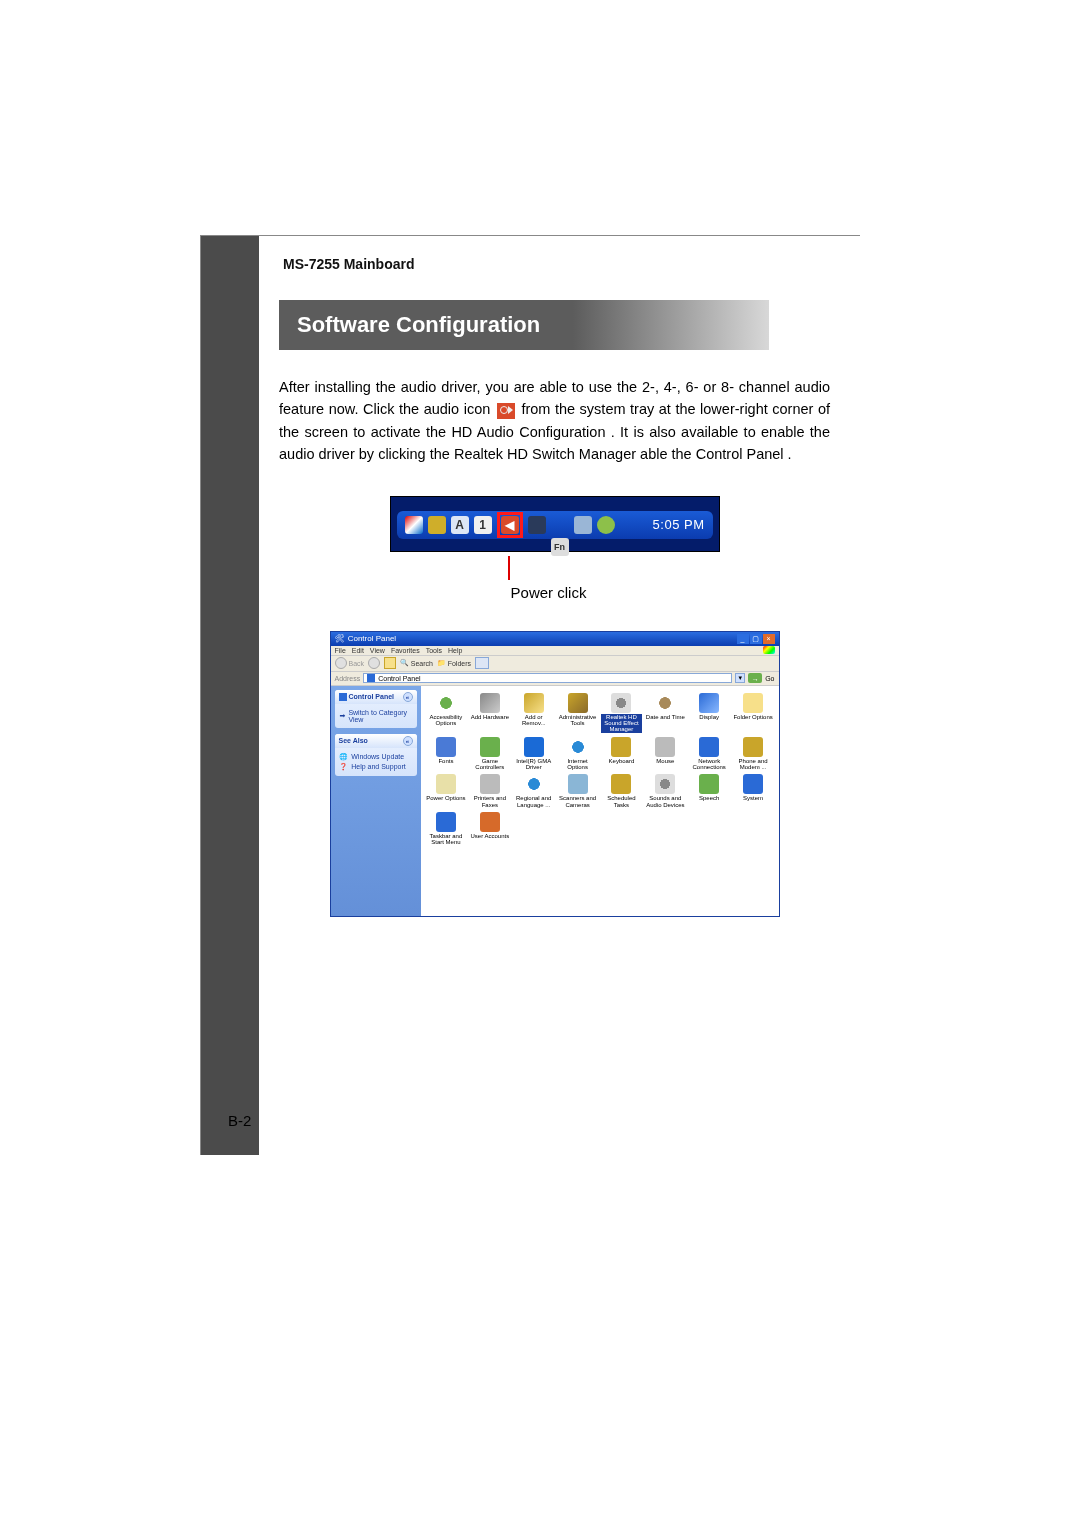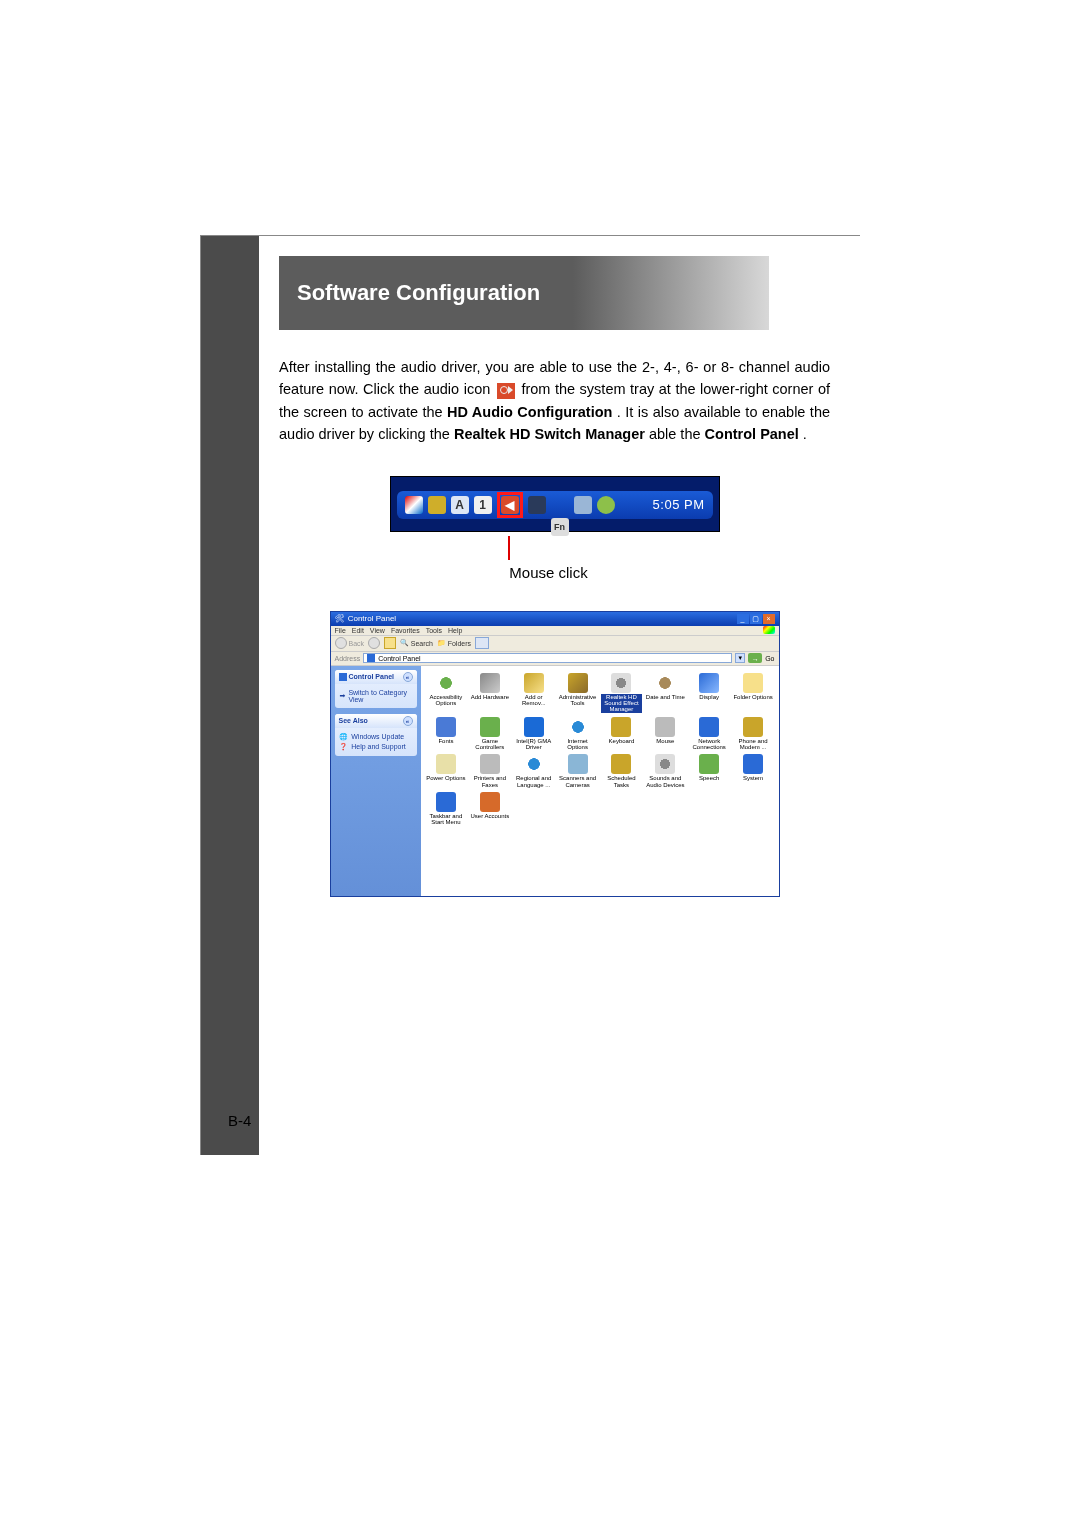--- a/index.html
+++ b/index.html
@@ -40,33 +40,33 @@
     font-size: 14px;
     color: #111;
     margin-bottom: 28px;
     margin-left: 4px;
   }
   .title-bar {
     background: linear-gradient(to right, #5c5c5c 0%, #5c5c5c 60%, #d8d8d8 100%);
     color: #fff;
     font-weight: bold;
     font-size: 22px;
-    padding: 24px 18px;
+    padding: 12px 18px;
     margin-bottom: 26px;
     width: 490px;
   }
   .body-text {
     font-family: Arial, sans-serif;
     font-size: 14.5px;
     line-height: 1.55;
     color: #000;
     text-align: justify;
     margin-bottom: 30px;
   }
-  .body-text b { font-weight: bold; }
+  .body-text b { font-weight: normal; }
   .inline-icon {
     display: inline-block;
     width: 18px;
     height: 16px;
     background: #d94a2a;
     vertical-align: middle;
     position: relative;
     margin: 0 2px;
   }
   .inline-icon::before {
@@ -328,20 +328,21 @@
     color:#000;
   }
 </style>
 </head>
 <body>
 
 <div class="page-frame">
   <div class="gutter-bar"></div>
   <div class="content">
 
+    <div class="doc-header">MS-7255 Mainboard</div>
 
     <div class="title-bar">Software Configuration</div>
 
     <p class="body-text">
       <span>After installing the audio driver, you are able to use the 2-, 4-, 6- or 8- channel audio feature now. Click the audio icon </span>
       <span class="inline-icon"></span>
       <span> from the system tray at the lower-right corner of the screen to activate the </span>
       <b>HD Audio Configuration</b>
       <span>. It is also available to enable the audio driver by clicking the </span>
       <b>Realtek HD Switch Manager</b>
@@ -361,21 +362,21 @@
             <span class="tray-ic">◀</span>
           </span>
           <span class="tray-ic mon"></span>
           <span class="tray-ic fn">Fn</span>
           <span class="tray-ic cloud"></span>
           <span class="tray-ic green"></span>
           <span class="tray-time">5:05 PM</span>
         </div>
       </div>
       <div class="pointer-line"></div>
-      <div class="pointer-caption">Mouse click</div>
+      <div class="pointer-caption">Power click</div>
     </div>
 
     <div class="cp-window">
       <div class="cp-titlebar">
         <span>🛠</span>
         <span style="margin-left:3px;">Control Panel</span>
         <span class="cp-winbtns">
           <span class="wbtn min">_</span>
           <span class="wbtn max">▢</span>
           <span class="wbtn close">×</span>
@@ -558,13 +559,13 @@
                 <div class="lbl">User Accounts</div>
               </div>
             </div>
         </div>
       </div>
     </div>
 
   </div>
 </div>
 
-<div class="page-num">B-4</div>
+<div class="page-num">B-2</div>
 
 </body></html>

